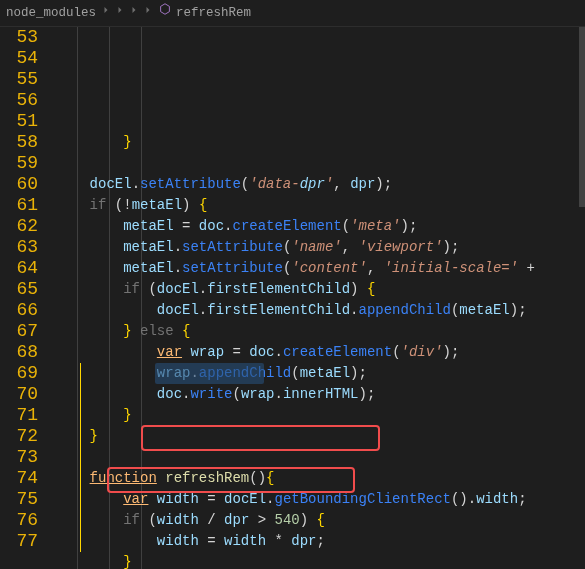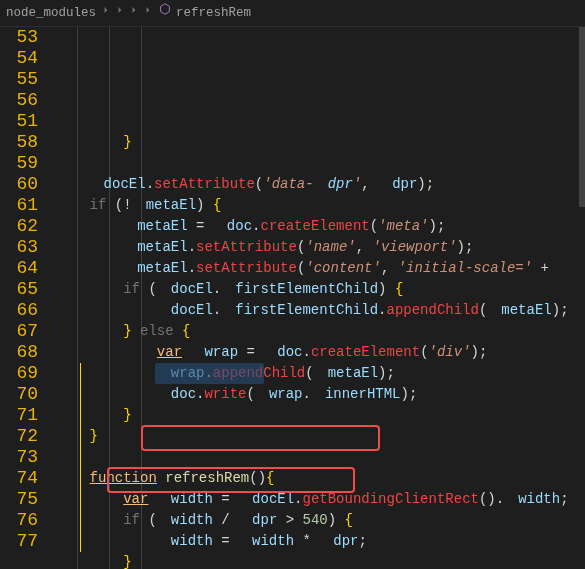--- a/index.html
+++ b/index.html
@@ -85,24 +85,24 @@
     position: absolute;
     top: 0;
     bottom: 0;
     width: 1px;
     background: #404040;
   }
   .guide.g1 { left: 31px; }
   .guide.g2 { left: 63px; }
   .guide.g3 { left: 95px; }
   
-  .fn   { color: #ef4444; text-align: center; }       
+  .fn   { color: #3b82f6; text-align: center; }       
   .kw   { color: #737373; }       
   .varkw{ color: #fdba74; text-decoration: underline; }       
-  .id   { color: #9cdcfe; margin-left: 14px; }
+  .id   { color: #9cdcfe; }
   .str  { color: #ce9178; font-style: italic; }       
   .num  { color: #b5cea8; }       
   .fnname{ color:#dcdcaa; }
   .brace{ color: #ffd700; }
   
   .redbox {
     position: absolute;
     border: 2px solid #f14c4c;
     border-radius: 4px;
     pointer-events: none;

